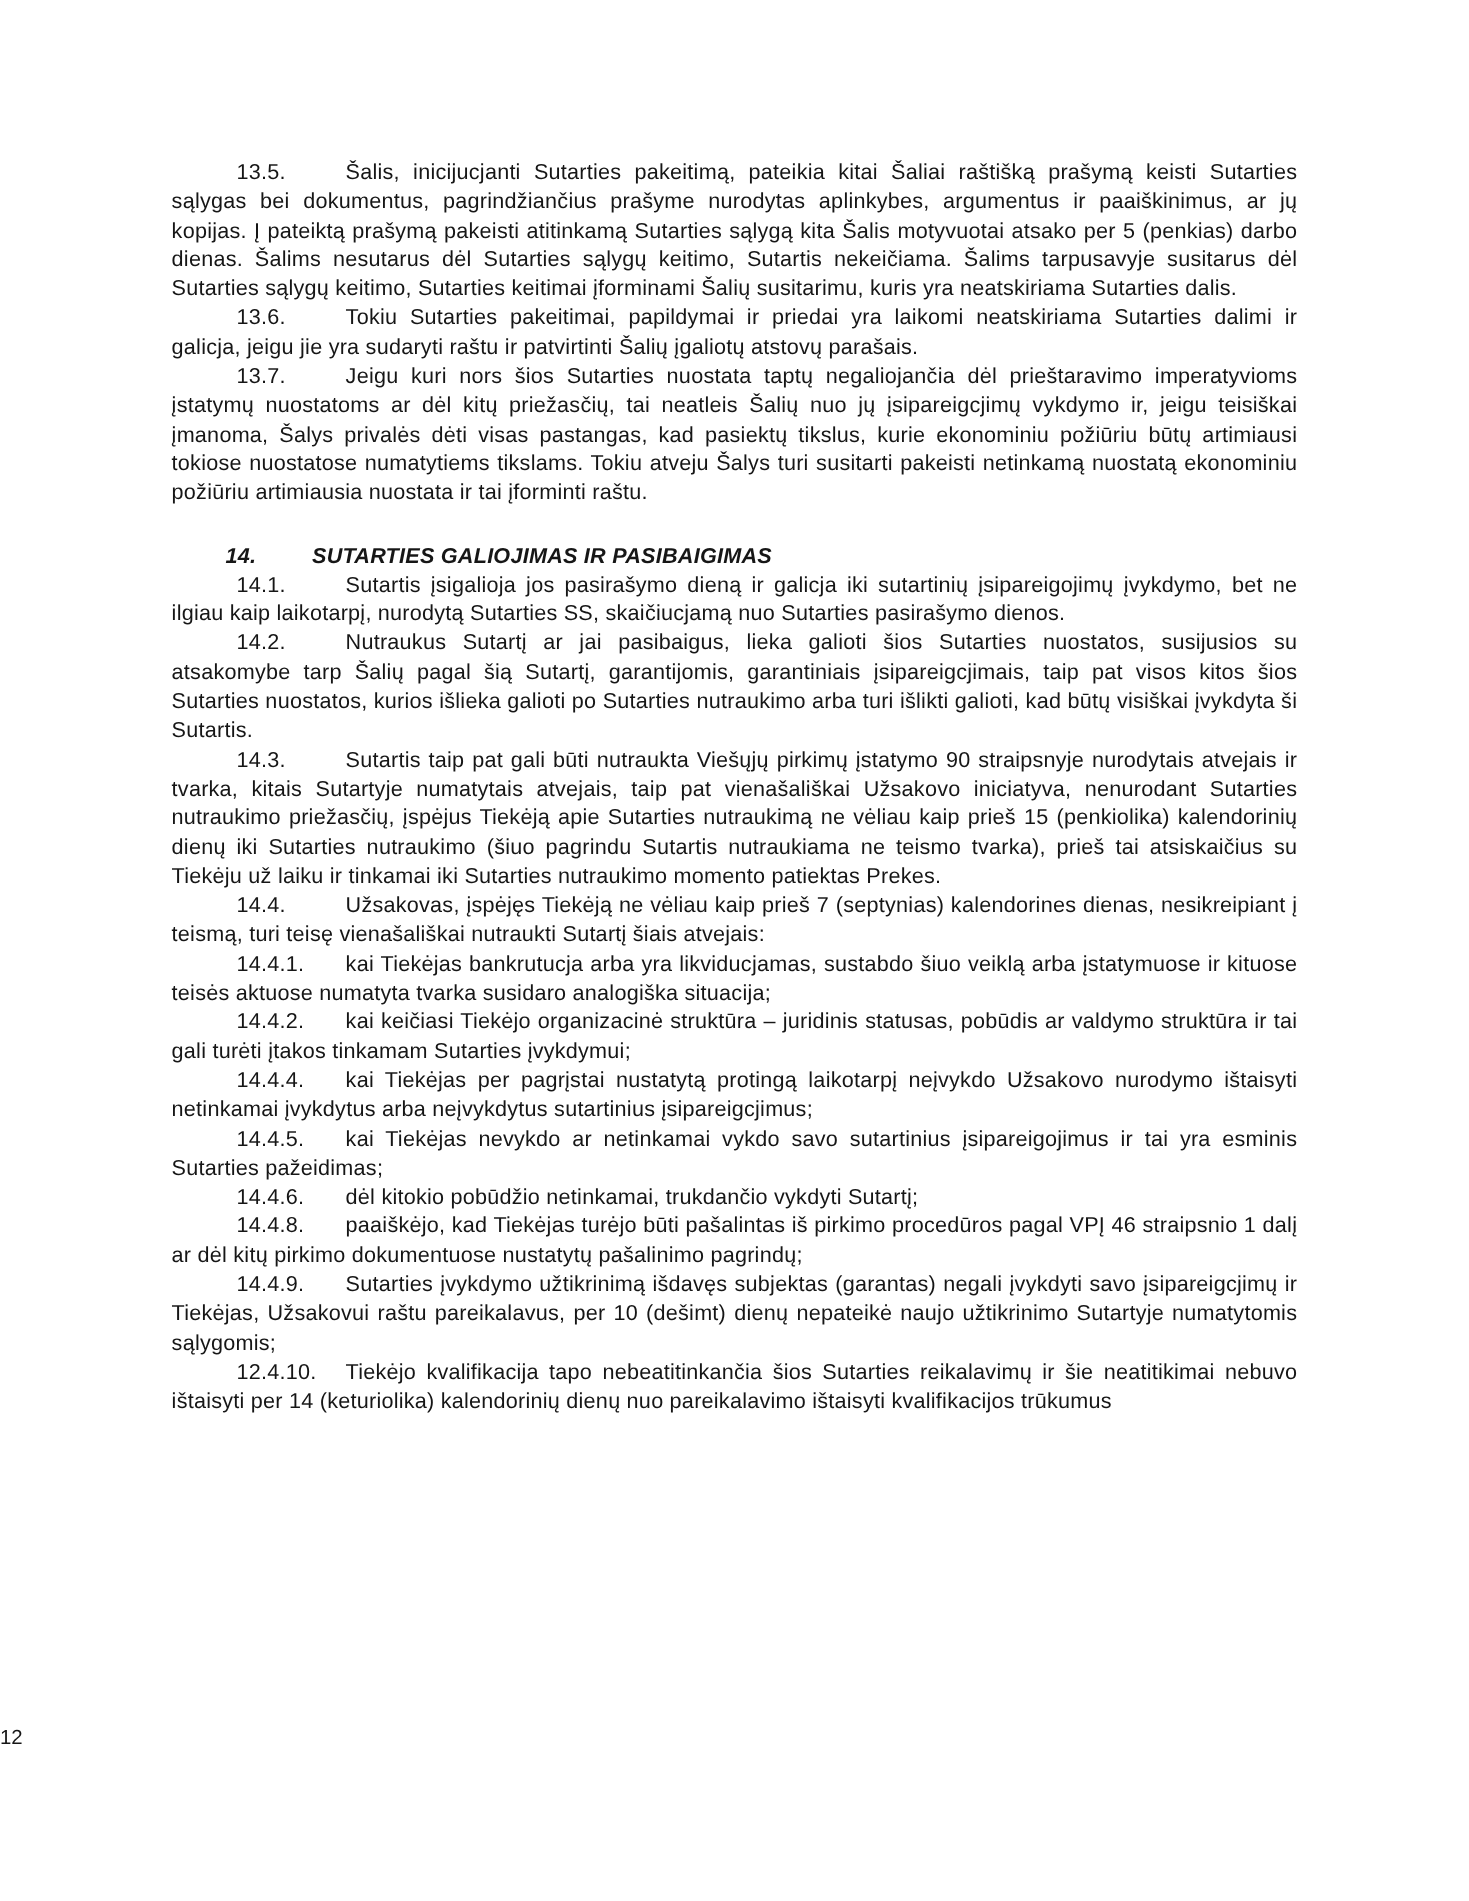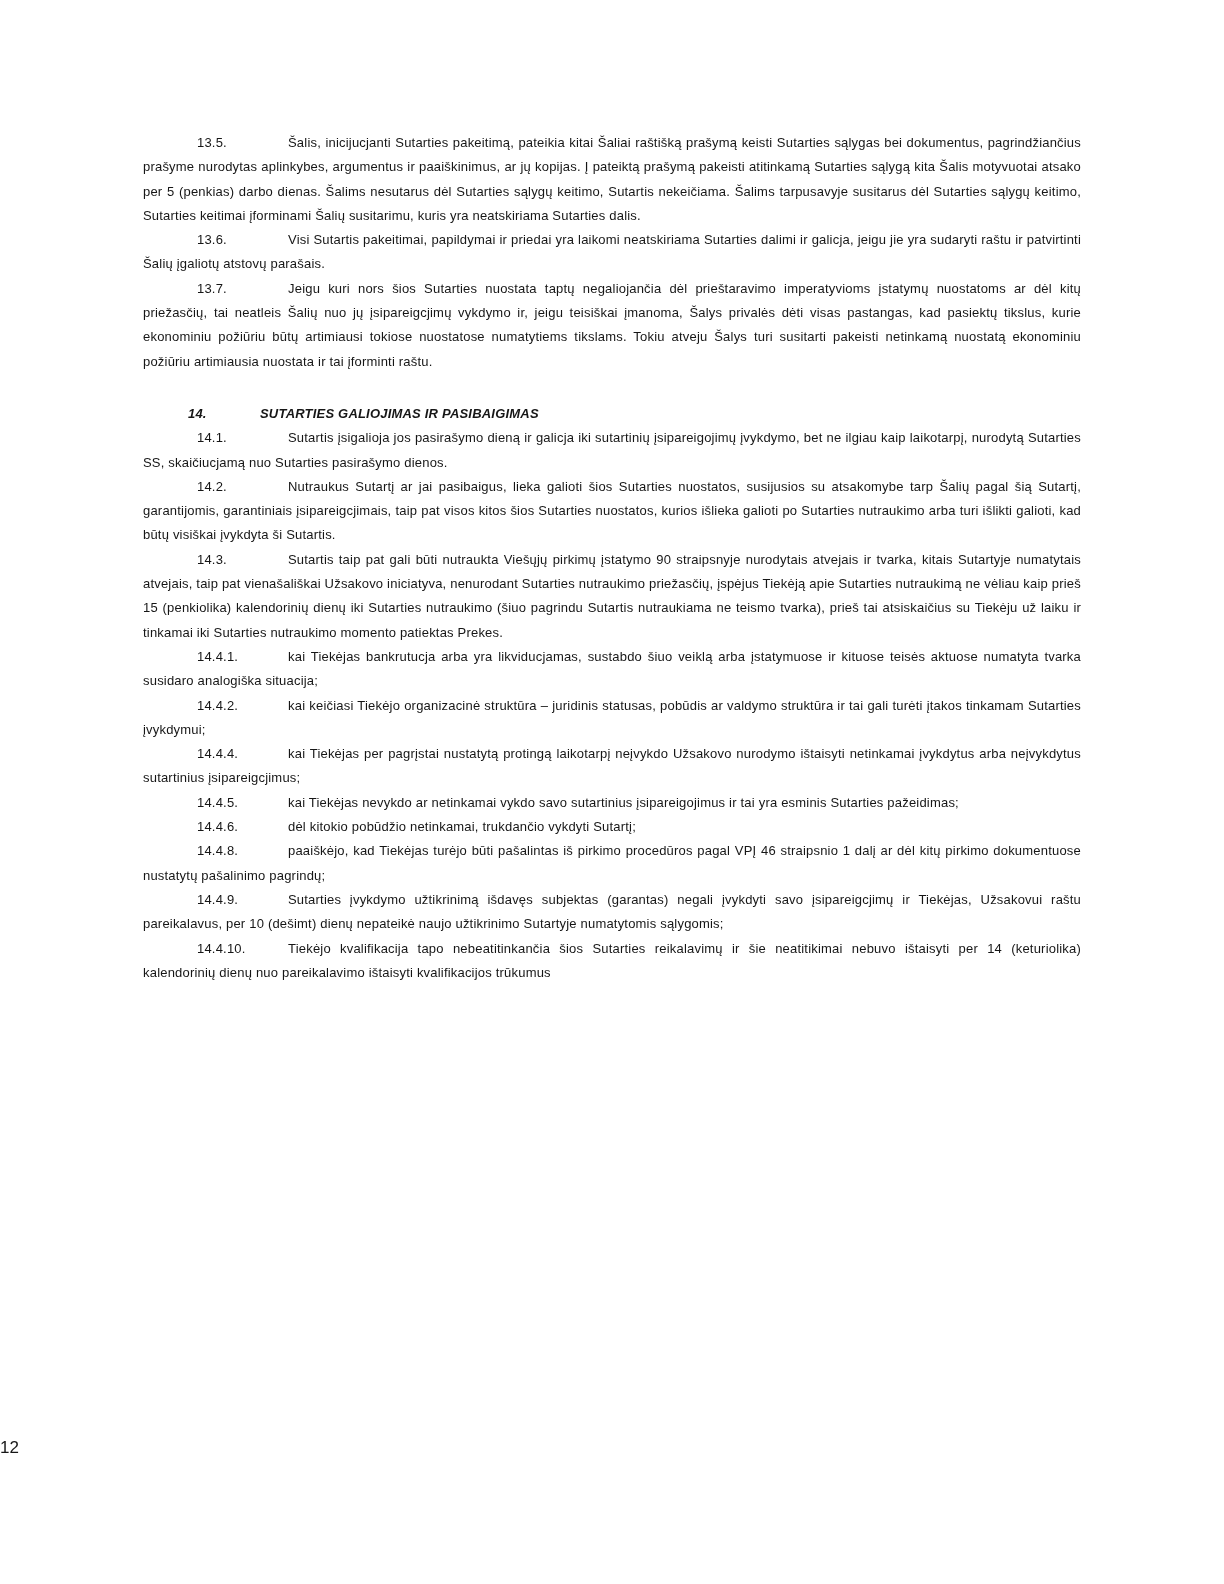--- a/index.html
+++ b/index.html
@@ -15,21 +15,21 @@
     background: #ffffff;
     overflow: hidden;
     font-family: "Liberation Sans", sans-serif;
     color: #161616;
   }
   .content {
     position: absolute;
     left: 143px;
     top: 131px;
     width: 938px;
-    font-size: 13px;
+    font-size: 18px;
     line-height: 24.3px;
     letter-spacing: 0.2px;
     text-align: justify;
   }
   p.para {
     margin: 0;
     padding: 0;
     text-indent: 54px;
   }
   p.para .num {
@@ -59,47 +59,48 @@
   }
 </style>
 </head>
 <body>
 
 <div class="page">
   <div class="content">
 
     <p class="para"><span class="num">13.5.</span><span>Šalis, inicijucjanti Sutarties pakeitimą, pateikia kitai Šaliai raštišką prašymą keisti Sutarties sąlygas bei dokumentus, pagrindžiančius prašyme nurodytas aplinkybes, argumentus ir paaiškinimus, ar jų kopijas. Į pateiktą prašymą pakeisti atitinkamą Sutarties sąlygą kita Šalis motyvuotai atsako per 5 (penkias) darbo dienas. Šalims nesutarus dėl Sutarties sąlygų keitimo, Sutartis nekeičiama. Šalims tarpusavyje susitarus dėl Sutarties sąlygų keitimo, Sutarties keitimai įforminami Šalių susitarimu, kuris yra neatskiriama Sutarties dalis.</span></p>
 
-    <p class="para"><span class="num">13.6.</span><span>Visi Sutartis pakeitimai, papildymai ir priedai yra laikomi neatskiriama Sutarties dalimi ir galicja, jeigu jie yra sudaryti raštu ir patvirtinti Šalių įgaliotų atstovų parašais.</span></p>
+    <p class="para"><span class="num">13.6.</span><span>Tokiu Sutarties pakeitimai, papildymai ir priedai yra laikomi neatskiriama Sutarties dalimi ir galicja, jeigu jie yra sudaryti raštu ir patvirtinti Šalių įgaliotų atstovų parašais.</span></p>
 
     <p class="para"><span class="num">13.7.</span><span>Jeigu kuri nors šios Sutarties nuostata taptų negaliojančia dėl prieštaravimo imperatyvioms įstatymų nuostatoms ar dėl kitų priežasčių, tai neatleis Šalių nuo jų įsipareigcjimų vykdymo ir, jeigu teisiškai įmanoma, Šalys privalės dėti visas pastangas, kad pasiektų tikslus, kurie ekonominiu požiūriu būtų artimiausi tokiose nuostatose numatytiems tikslams. Tokiu atveju Šalys turi susitarti pakeisti netinkamą nuostatą ekonominiu požiūriu artimiausia nuostata ir tai įforminti raštu.</span></p>
 
     <p class="para heading"><span class="num">14.</span><span>SUTARTIES GALIOJIMAS IR PASIBAIGIMAS</span></p>
 
     <p class="para"><span class="num">14.1.</span><span>Sutartis įsigalioja jos pasirašymo dieną ir galicja iki sutartinių įsipareigojimų įvykdymo, bet ne ilgiau kaip laikotarpį, nurodytą Sutarties SS, skaičiucjamą nuo Sutarties pasirašymo dienos.</span></p>
 
     <p class="para"><span class="num">14.2.</span><span>Nutraukus Sutartį ar jai pasibaigus, lieka galioti šios Sutarties nuostatos, susijusios su atsakomybe tarp Šalių pagal šią Sutartį, garantijomis, garantiniais įsipareigcjimais, taip pat visos kitos šios Sutarties nuostatos, kurios išlieka galioti po Sutarties nutraukimo arba turi išlikti galioti, kad būtų visiškai įvykdyta ši Sutartis.</span></p>
 
     <p class="para"><span class="num">14.3.</span><span>Sutartis taip pat gali būti nutraukta Viešųjų pirkimų įstatymo 90 straipsnyje nurodytais atvejais ir tvarka, kitais Sutartyje numatytais atvejais, taip pat vienašališkai Užsakovo iniciatyva, nenurodant Sutarties nutraukimo priežasčių, įspėjus Tiekėją apie Sutarties nutraukimą ne vėliau kaip prieš 15 (penkiolika) kalendorinių dienų iki Sutarties nutraukimo (šiuo pagrindu Sutartis nutraukiama ne teismo tvarka), prieš tai atsiskaičius su Tiekėju už laiku ir tinkamai iki Sutarties nutraukimo momento patiektas Prekes.</span></p>
 
+    <p class="para"><span class="num">14.4.</span><span>Užsakovas, įspėjęs Tiekėją ne vėliau kaip prieš 7 (septynias) kalendorines dienas, nesikreipiant į teismą, turi teisę vienašališkai nutraukti Sutartį šiais atvejais:</span></p>
 
     <p class="para"><span class="num">14.4.1.</span><span>kai Tiekėjas bankrutucja arba yra likviducjamas, sustabdo šiuo veiklą arba įstatymuose ir kituose teisės aktuose numatyta tvarka susidaro analogiška situacija;</span></p>
 
     <p class="para"><span class="num">14.4.2.</span><span>kai keičiasi Tiekėjo organizacinė struktūra – juridinis statusas, pobūdis ar valdymo struktūra ir tai gali turėti įtakos tinkamam Sutarties įvykdymui;</span></p>
 
 
     <p class="para"><span class="num">14.4.4.</span><span>kai Tiekėjas per pagrįstai nustatytą protingą laikotarpį neįvykdo Užsakovo nurodymo ištaisyti netinkamai įvykdytus arba neįvykdytus sutartinius įsipareigcjimus;</span></p>
 
     <p class="para"><span class="num">14.4.5.</span><span>kai Tiekėjas nevykdo ar netinkamai vykdo savo sutartinius įsipareigojimus ir tai yra esminis Sutarties pažeidimas;</span></p>
 
     <p class="para"><span class="num">14.4.6.</span><span>dėl kitokio pobūdžio netinkamai, trukdančio vykdyti Sutartį;</span></p>
 
 
     <p class="para"><span class="num">14.4.8.</span><span>paaiškėjo, kad Tiekėjas turėjo būti pašalintas iš pirkimo procedūros pagal VPĮ 46 straipsnio 1 dalį ar dėl kitų pirkimo dokumentuose nustatytų pašalinimo pagrindų;</span></p>
 
     <p class="para"><span class="num">14.4.9.</span><span>Sutarties įvykdymo užtikrinimą išdavęs subjektas (garantas) negali įvykdyti savo įsipareigcjimų ir Tiekėjas, Užsakovui raštu pareikalavus, per 10 (dešimt) dienų nepateikė naujo užtikrinimo Sutartyje numatytomis sąlygomis;</span></p>
 
-    <p class="para"><span class="num">14.4.10.</span><span>Tiekėjo kvalifikacija tapo nebeatitinkančia šios Sutarties reikalavimų ir šie neatitikimai nebuvo ištaisyti per 14 (keturiolika) kalendorinių dienų nuo pareikalavimo ištaisyti kvalifikacijos trūkumus</span></p>
+    <p class="para"><span class="num">12.4.10.</span><span>Tiekėjo kvalifikacija tapo nebeatitinkančia šios Sutarties reikalavimų ir šie neatitikimai nebuvo ištaisyti per 14 (keturiolika) kalendorinių dienų nuo pareikalavimo ištaisyti kvalifikacijos trūkumus</span></p>
 
   </div>
 
   <div class="footer">12</div>
 </div>
 
 </body></html>

